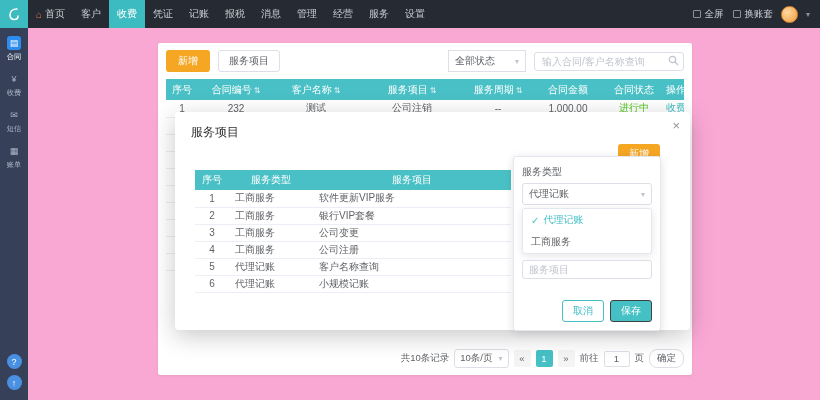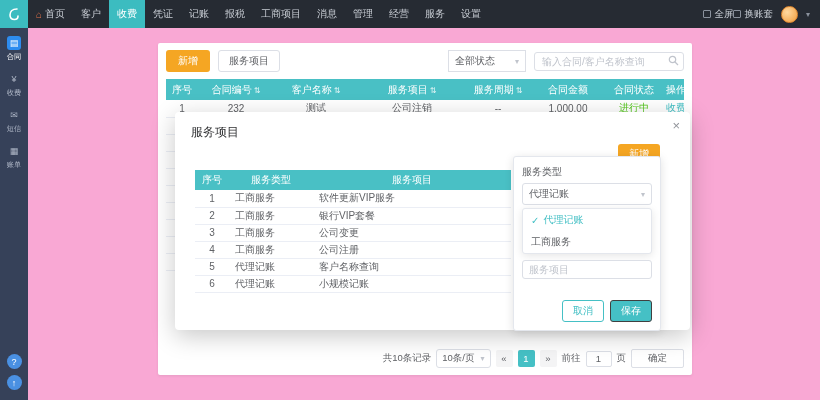--- a/index.html
+++ b/index.html
@@ -7,21 +7,21 @@
   body{position:relative;overflow:hidden;font-family:"Liberation Sans","DejaVu Sans",sans-serif;background:#e9ecef;}
 
   
   .navbar{position:absolute;top:0;left:0;right:0;height:28px;background:#262b33;display:flex;align-items:center;z-index:30;}
   .brand{width:28px;height:28px;background:#3cbcc0;display:flex;align-items:center;justify-content:center;flex:0 0 28px;cursor:pointer;}
   .nav-items{display:flex;height:100%;}
   .nav-item{display:flex;align-items:center;padding:0 8px;font-size:10px;color:#c8cdd4;cursor:pointer;gap:3px;white-space:nowrap;}
   .nav-item.active{background:#3cbcc0;color:#fff;}
   .home-ico{color:#e8734a;font-size:10px;}
   .nav-right{margin-left:auto;display:flex;align-items:center;gap:8px;padding-right:10px;}
-  .nav-tools{display:flex;align-items:center;}
+  .nav-tools{display:flex;gap:10px;align-items:center;}
   .nav-tool{display:flex;align-items:center;gap:3px;font-size:9.5px;color:#c8cdd4;cursor:pointer;}
   .ico-box{width:8px;height:8px;border:1px solid #8a919c;display:inline-block;border-radius:1px;}
   .avatar{width:17px;height:17px;border-radius:50%;background:radial-gradient(circle at 35% 35%,#ffd9a0,#f09d3c);border:1px solid #e2892f;cursor:pointer;}
   .caret{color:#8a919c;font-size:8px;}
 
   
   .sidebar{position:absolute;top:28px;left:0;bottom:0;width:28px;background:#364159;display:flex;flex-direction:column;align-items:center;padding-top:8px;z-index:25;}
   .side-item{display:flex;flex-direction:column;align-items:center;gap:1px;margin-bottom:10px;cursor:pointer;width:100%;}
   .side-icon{width:14px;height:14px;border-radius:3px;display:flex;align-items:center;justify-content:center;font-size:9px;color:#aeb6c6;}
   .side-item.active .side-icon{background:#2d8cf0;color:#fff;}
@@ -52,21 +52,21 @@
   .grid th:nth-child(7){width:56px}
   .grid td{font-size:10px;color:#606266;height:17px;text-align:center;border-bottom:1px solid #ebeef5;padding:0 4px;white-space:nowrap;overflow:hidden;}
   .status-green{color:#52c41a;margin-top:8px;}
   .link-teal{color:#45c0c5;cursor:pointer;}
 
   .pager{margin-top:auto;display:flex;align-items:center;justify-content:flex-end;gap:5px;font-size:9.5px;color:#606266;}
   .pp-select{border:1px solid #dcdfe6;border-radius:3px;padding:2px 5px;display:flex;gap:6px;align-items:center;cursor:pointer;}
   .pg-btn{min-width:17px;height:17px;border:none;background:#f4f4f5;color:#606266;border-radius:2px;font-size:9.5px;cursor:pointer;}
   .pg-btn.active{background:#45c0c5;color:#fff;}
   .goto-input{width:26px;height:16px;border:1px solid #dcdfe6;border-radius:2px;text-align:center;font-size:9.5px;color:#606266;outline:none;}
-  .pg-confirm{border:1px solid #dcdfe6;background:#fff;border-radius:2px;font-size:9.5px;color:#606266;padding:2px 16px;cursor:pointer;}
+  .pg-confirm{border:1px solid #dcdfe6;background:#fff;border-radius:8px;font-size:9.5px;color:#606266;padding:2px 7px;cursor:pointer;}
 
   
   .modal{position:absolute;left:147px;top:84px;width:515px;height:218px;background:#fff;border-radius:4px;box-shadow:0 6px 24px rgba(0,0,0,.22);z-index:40;}
   .modal-head{padding:10px 16px 2px;}
   .modal-title{font-size:12px;color:#303133;}
   .modal-close{position:absolute;top:6px;right:10px;border:none;background:none;color:#909399;font-size:13px;cursor:pointer;}
   .add-row{text-align:right;padding:0 30px 6px 0;}
   .btn-add{background:#f5a623;color:#fff;border:none;border-radius:3px;padding:3px 11px;font-size:10px;cursor:pointer;}
   .mwrap{margin-left:20px;width:316px;}
   .mtable{width:100%;border-collapse:collapse;table-layout:fixed;}
@@ -95,21 +95,20 @@
       <path d="M11 3 C6 3 4 6 4 9 C4 12 6 13.5 8.5 13.5 C10.5 13.5 12 12 12 10" stroke="#ffffff" stroke-width="1.6" fill="none" stroke-linecap="round"></path>
     </svg>
   </div>
   <nav class="nav-items">
       <div class="nav-item"><span class="home-ico">⌂</span>首页</div>
       <div class="nav-item">客户</div>
       <div class="nav-item active">收费</div>
       <div class="nav-item">凭证</div>
       <div class="nav-item">记账</div>
       <div class="nav-item">报税</div>
-      <div class="nav-item">工商项目</div>
       <div class="nav-item">消息</div>
       <div class="nav-item">管理</div>
       <div class="nav-item">经营</div>
       <div class="nav-item">服务</div>
       <div class="nav-item">设置</div>
     </nav>
   <div class="nav-right">
     <div class="nav-tools">
         <span class="nav-tool">
           <span class="ico-box"></span>

